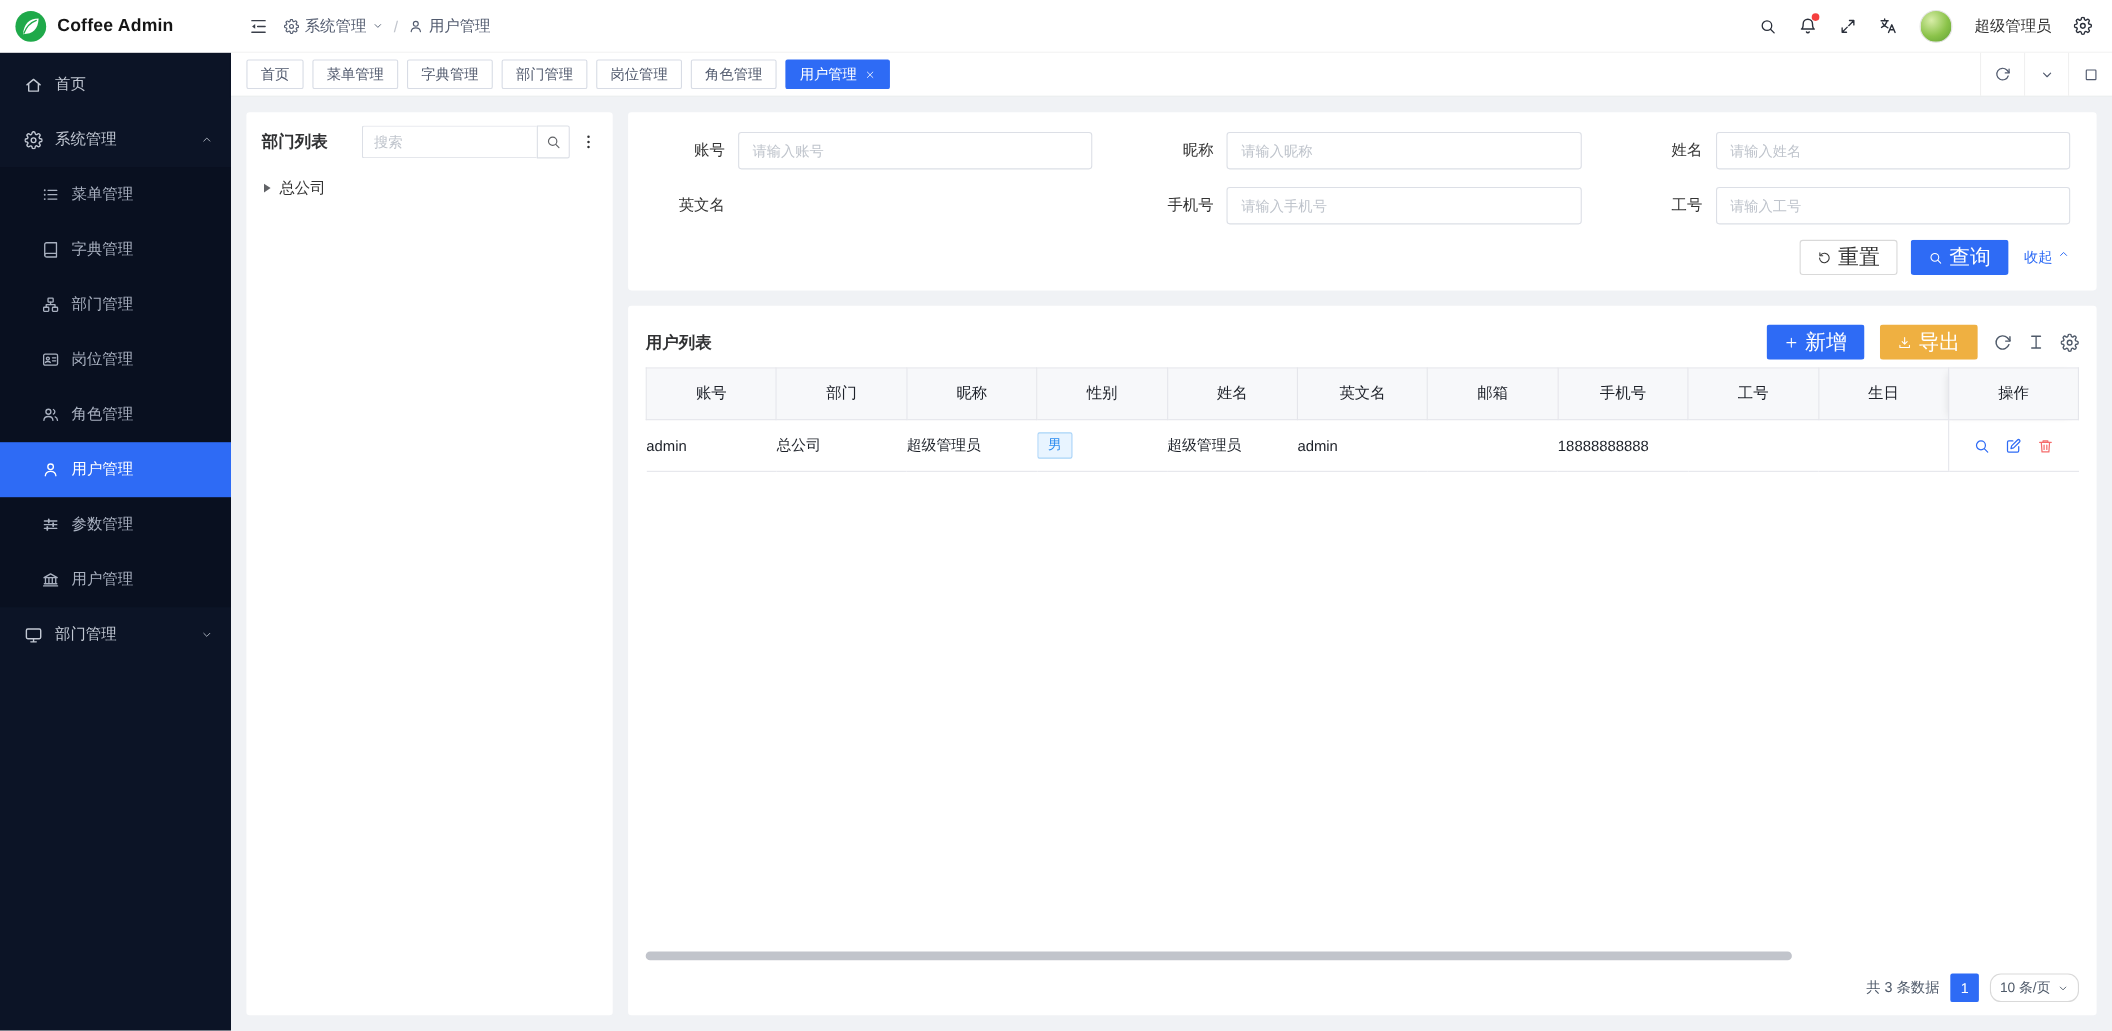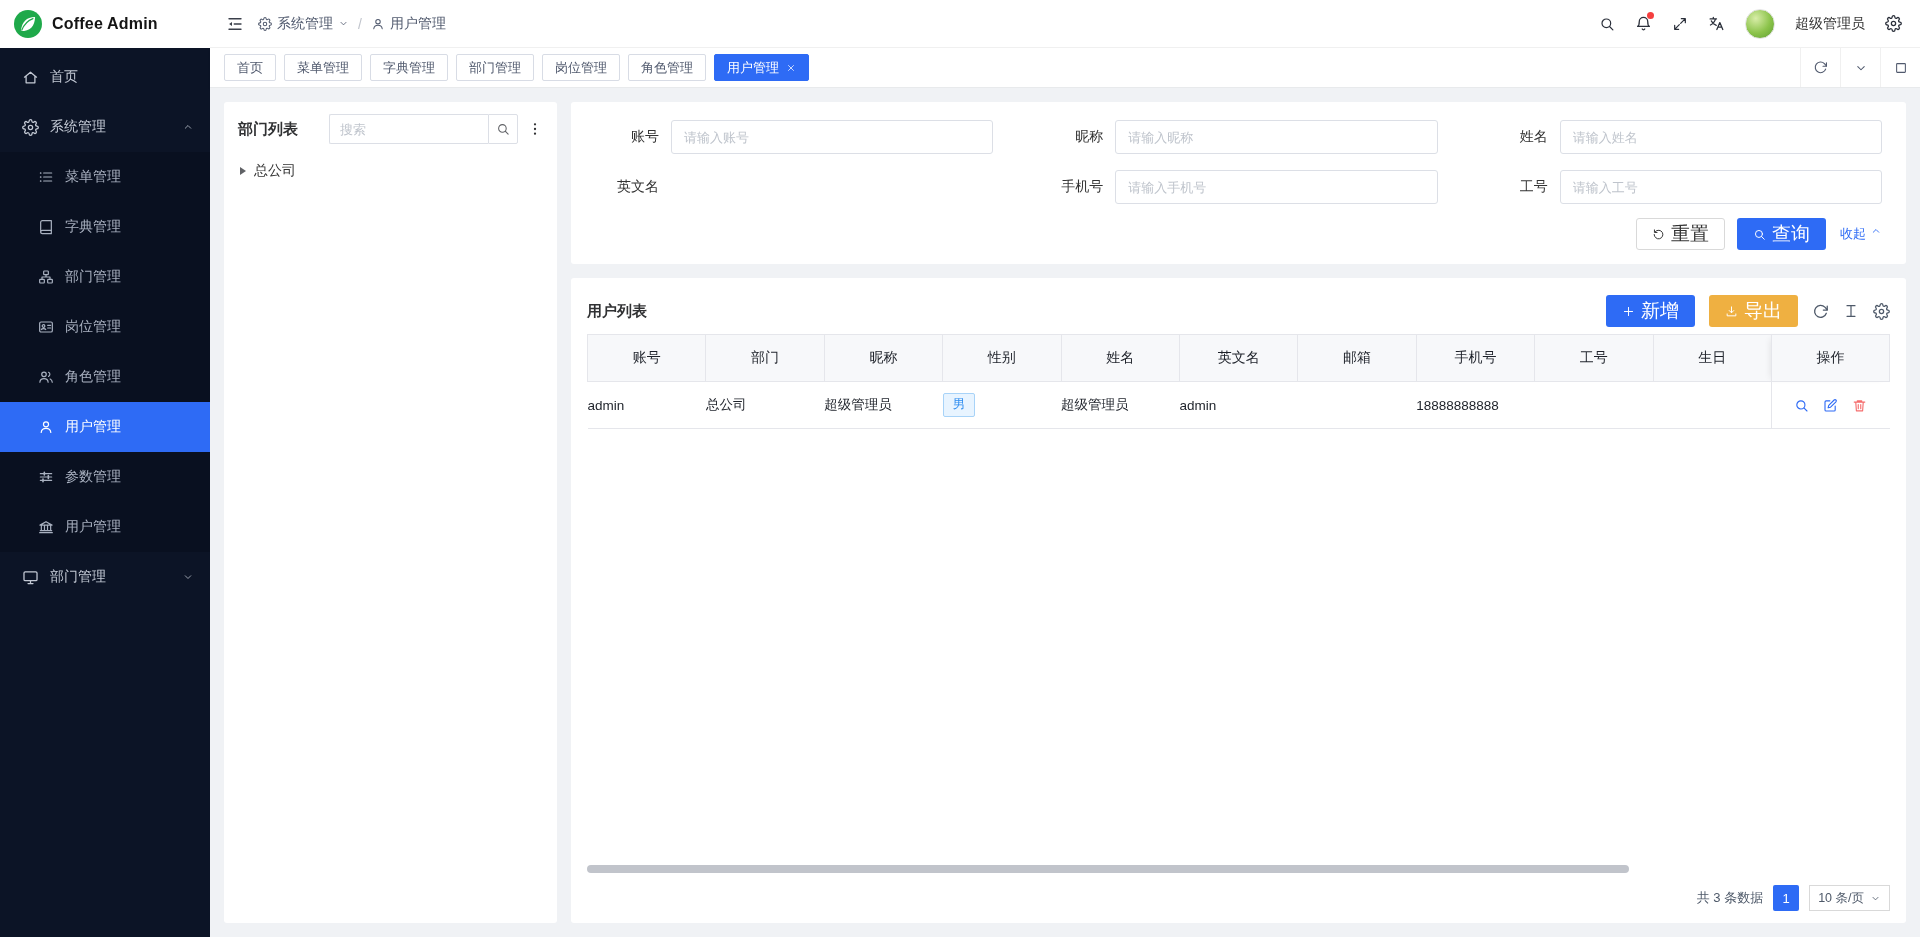--- a/index.html
+++ b/index.html
@@ -85,21 +85,21 @@
   .male-badge { display:inline-block; padding:2px 9px; font-size:12.5px; line-height:1.4; color:var(--male-badge-text,#2d8cf0); background:var(--male-badge-bg,#e8f4ff); border:1px solid var(--male-badge-border,#a8d3f8); border-radius:2px; }
   .ops { display:flex; align-items:center; justify-content:center; gap:14px; }
   .op { display:flex; cursor:pointer; }
   .op-view, .op-edit { color:var(--accent,#2e6bf5); }
   .op-del { color:var(--danger,#f56c6c); }
   .t-spacer { flex:1; }
   .hscroll { height:8px; flex:none; position:relative; margin-bottom:8px; }
   .hscroll-thumb { position:absolute; left:0; top:0; height:8px; width:80%; background:#c1c4cb; border-radius:4px; cursor:pointer; }
   .t-footer { flex:none; display:flex; justify-content:flex-end; align-items:center; gap:10px; padding:4px 0 2px; font-size:13px; color:#4e5969; }
   .page-btn { min-width:26px; height:26px; padding:0 4px; background:var(--accent,#2e6bf5); color:#fff; border-radius:2px; display:flex; align-items:center; justify-content:center; font-size:13px; cursor:pointer; }
-  .size-select { height:26px; border:1px solid #d9d9d9; border-radius:0; padding:2px 8px; background:#fff; display:flex; align-items:center; gap:6px; font-size:12.5px; color:#4e5969; cursor:pointer; }
+  .size-select { height:26px; border:1px solid #d9d9d9; border-radius:10px; padding:2px 8px; background:#fff; display:flex; align-items:center; gap:6px; font-size:12.5px; color:#4e5969; cursor:pointer; }
 </style>
 </head>
 <body>
 
 <svg width="0" height="0" style="position:absolute" aria-hidden="true">
   <defs>
     <symbol id="i-leaf" viewBox="0 0 24 24">
         <path d="M20.5 3.5C10 3.5 4.5 9.5 3.5 20.5c11 0 16.5-5.5 17-17z" fill="#fff" stroke="none"></path>
         <path d="M4.5 19.5C7 13 11 8 18 5.5" stroke="currentColor" stroke-width="1.4" fill="none"></path>
       </symbol>

